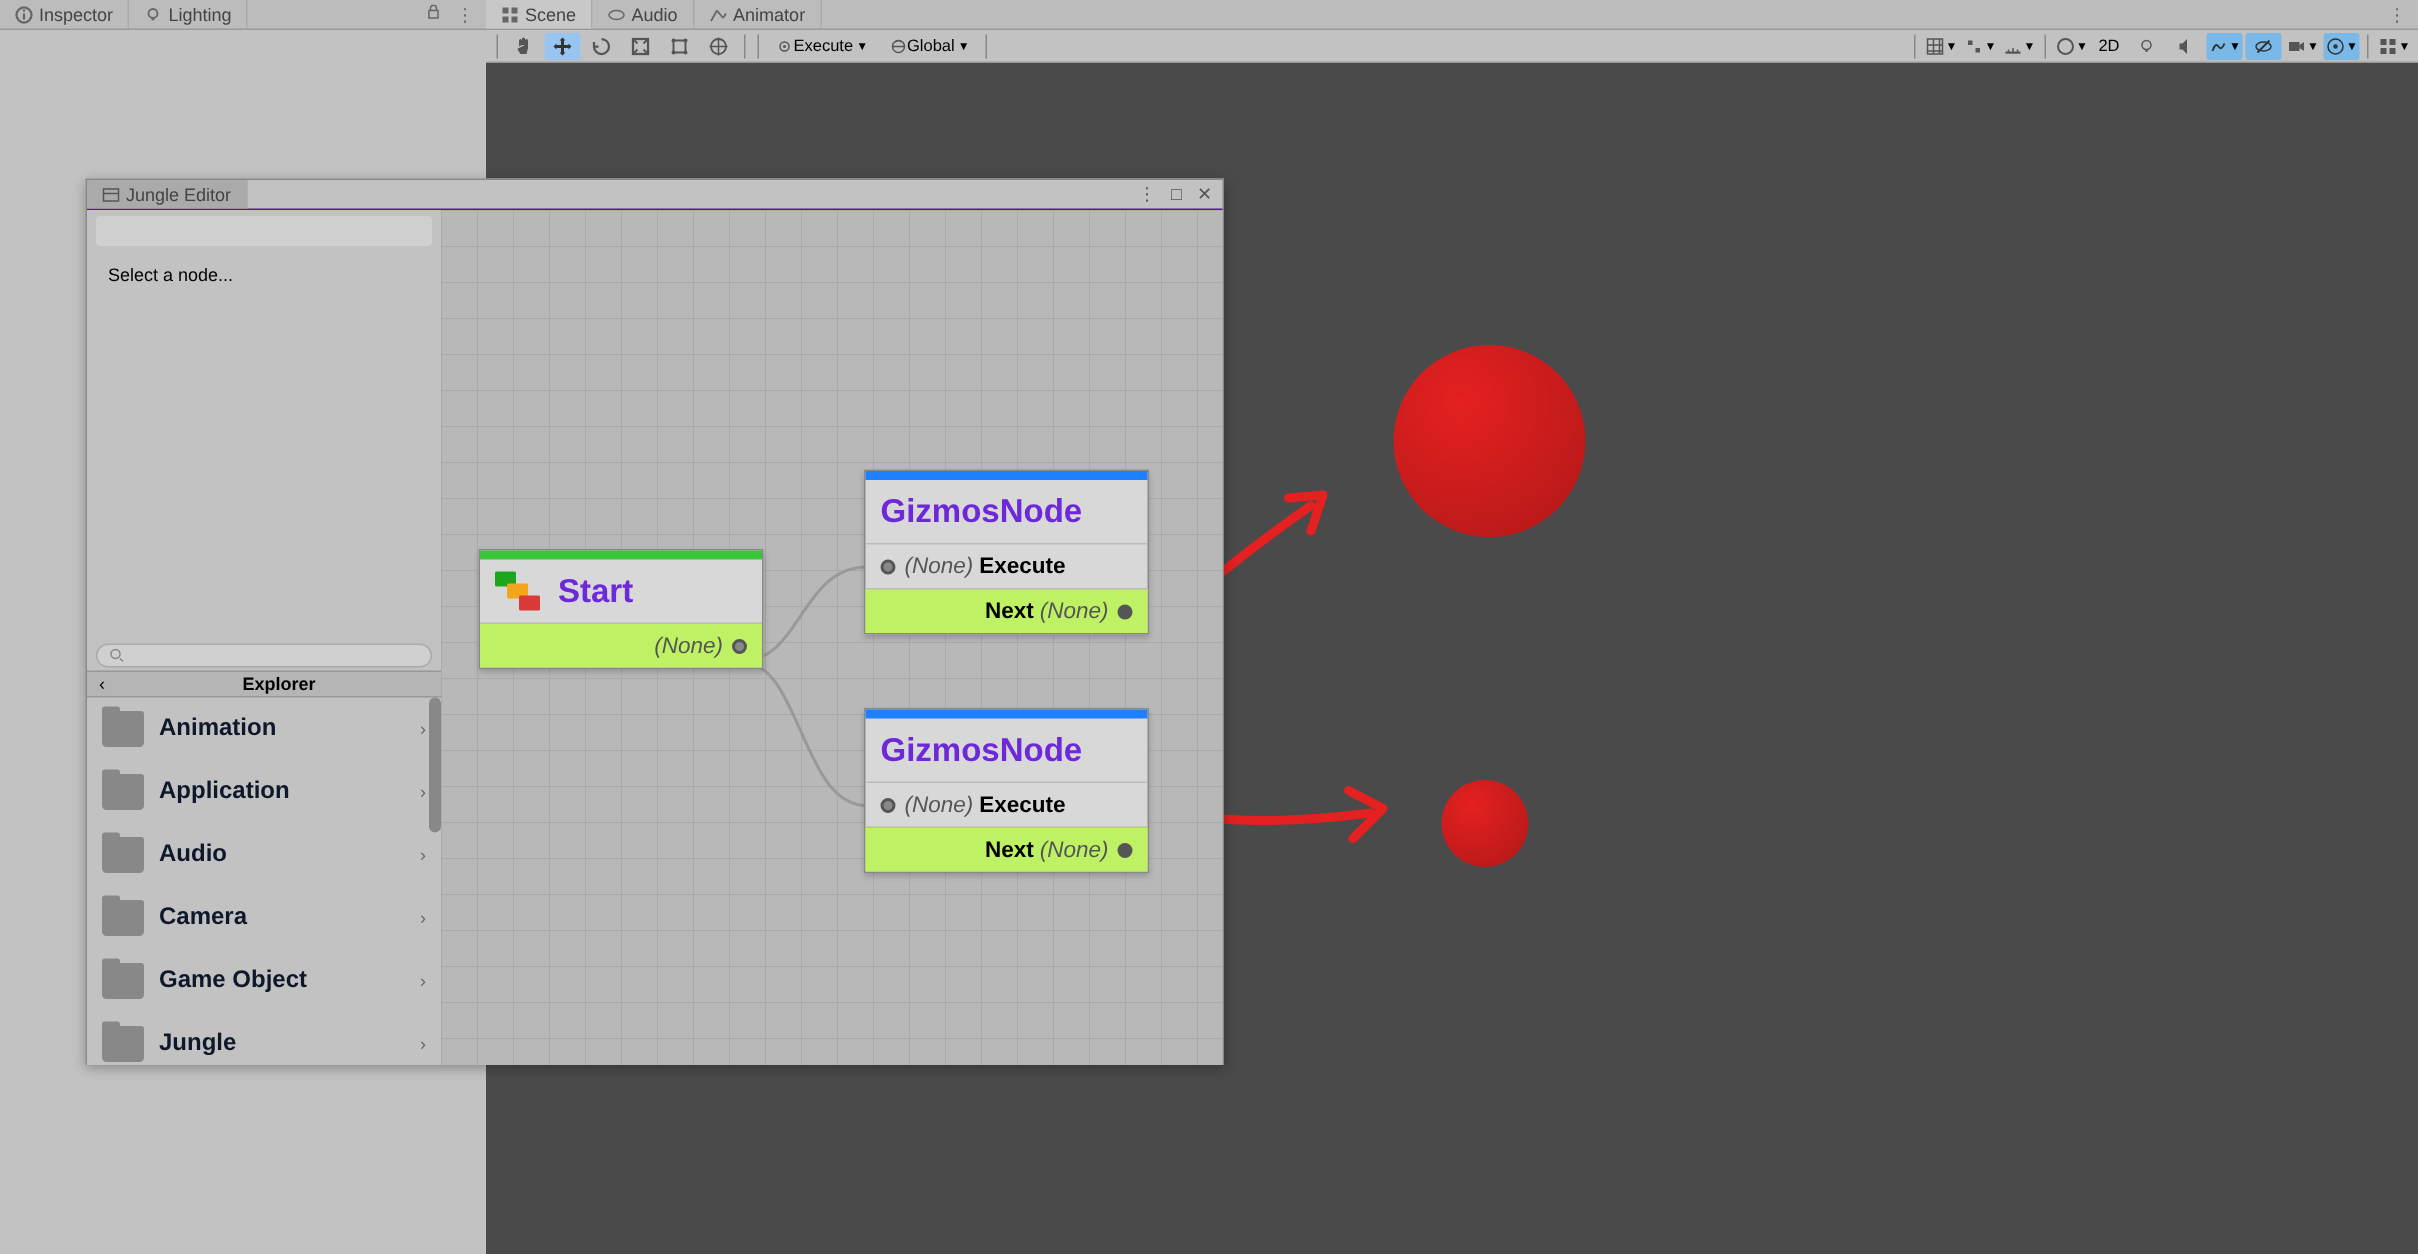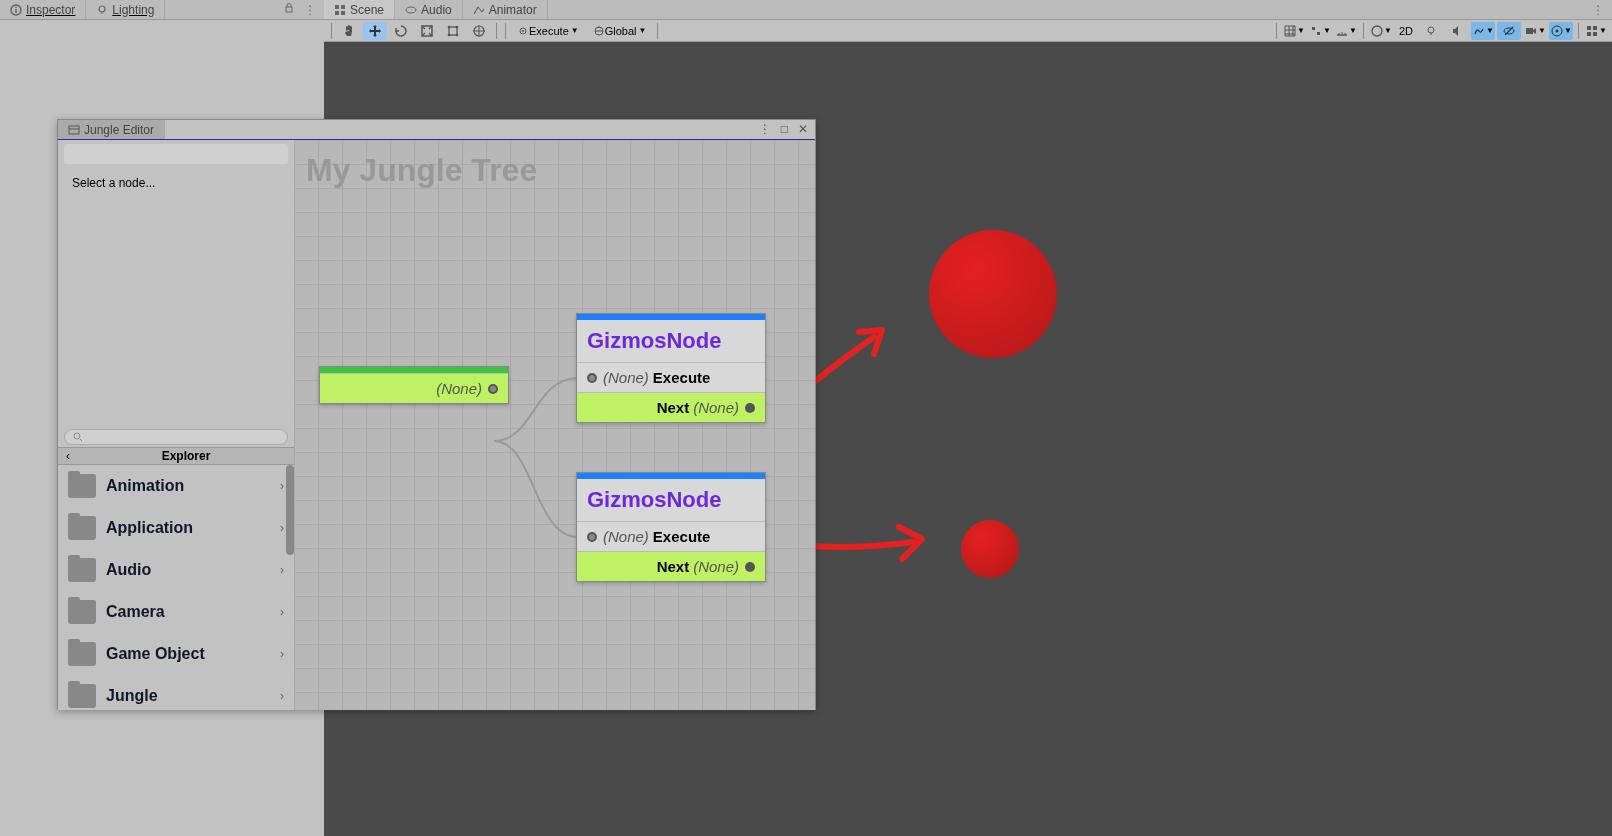--- a/index.html
+++ b/index.html
@@ -81,21 +81,21 @@
 
 .scene-content { position: absolute; left: 0; top: 22px; right: 0; bottom: 0; }
 .sphere { position: absolute; border-radius: 50%; background: radial-gradient(circle at 35% 30%, #e52020, #b01818); }
 .arrow-svg { position: absolute; }
 
 </style>
 </head>
 <body>
 
 <div class="top-tabs">
-  <div class="top-tabs-left" style="position:relative;text-decoration:underline;">
+  <div class="top-tabs-left" style="position:relative;">
     <div class="tab">
       <span class="tab-icon">
         <svg viewBox="0 0 12 12">
             <circle cx="6" cy="6" r="5" fill="none" stroke="#666" stroke-width="1.5"></circle>
             <line x1="6" y1="5" x2="6" y2="9" stroke="#666" stroke-width="1.5"></line>
             <circle cx="6" cy="3" r="0.8" fill="#666"></circle>
           </svg>
       </span>
       <span>Inspector</span>
     </div>
@@ -372,29 +372,36 @@
           </div>
         <div class="jungle-folder">
             <div class="jungle-folder-icon"></div>
             <div class="jungle-folder-label">Jungle</div>
             <div class="jungle-folder-arrow">›</div>
           </div>
       </div>
     </div>
 
     <div class="jungle-canvas">
-      <div class="jungle-title">My Jungle Tree</div>
 
       <svg class="graph-svg">
         <path d="M 200 301 C 240 301, 240 238, 284 238" fill="none" stroke="#999" stroke-width="2"></path>
         <path d="M 200 301 C 240 301, 240 397, 284 397" fill="none" stroke="#999" stroke-width="2"></path>
       </svg>
 
       <div class="node" style="left:25px; top:226px; width:190px;">
         <div class="node-header green"></div>
+        <div class="node-title-row">
+          <div class="node-icon-start">
+              <div class="b1"></div>
+              <div class="b2"></div>
+              <div class="b3"></div>
+            </div>
+          <div class="node-title">Start</div>
+        </div>
         <div class="node-row out">
           <span class="node-none">(None)</span>
           <span class="node-port right" style="background:#888;border:2px solid #555;"></span>
         </div>
       </div>
 
       <div class="node" style="left:282px; top:173px; width:190px;">
         <div class="node-header blue"></div>
         <div class="node-title-row">
           <div class="node-title">GizmosNode</div>

